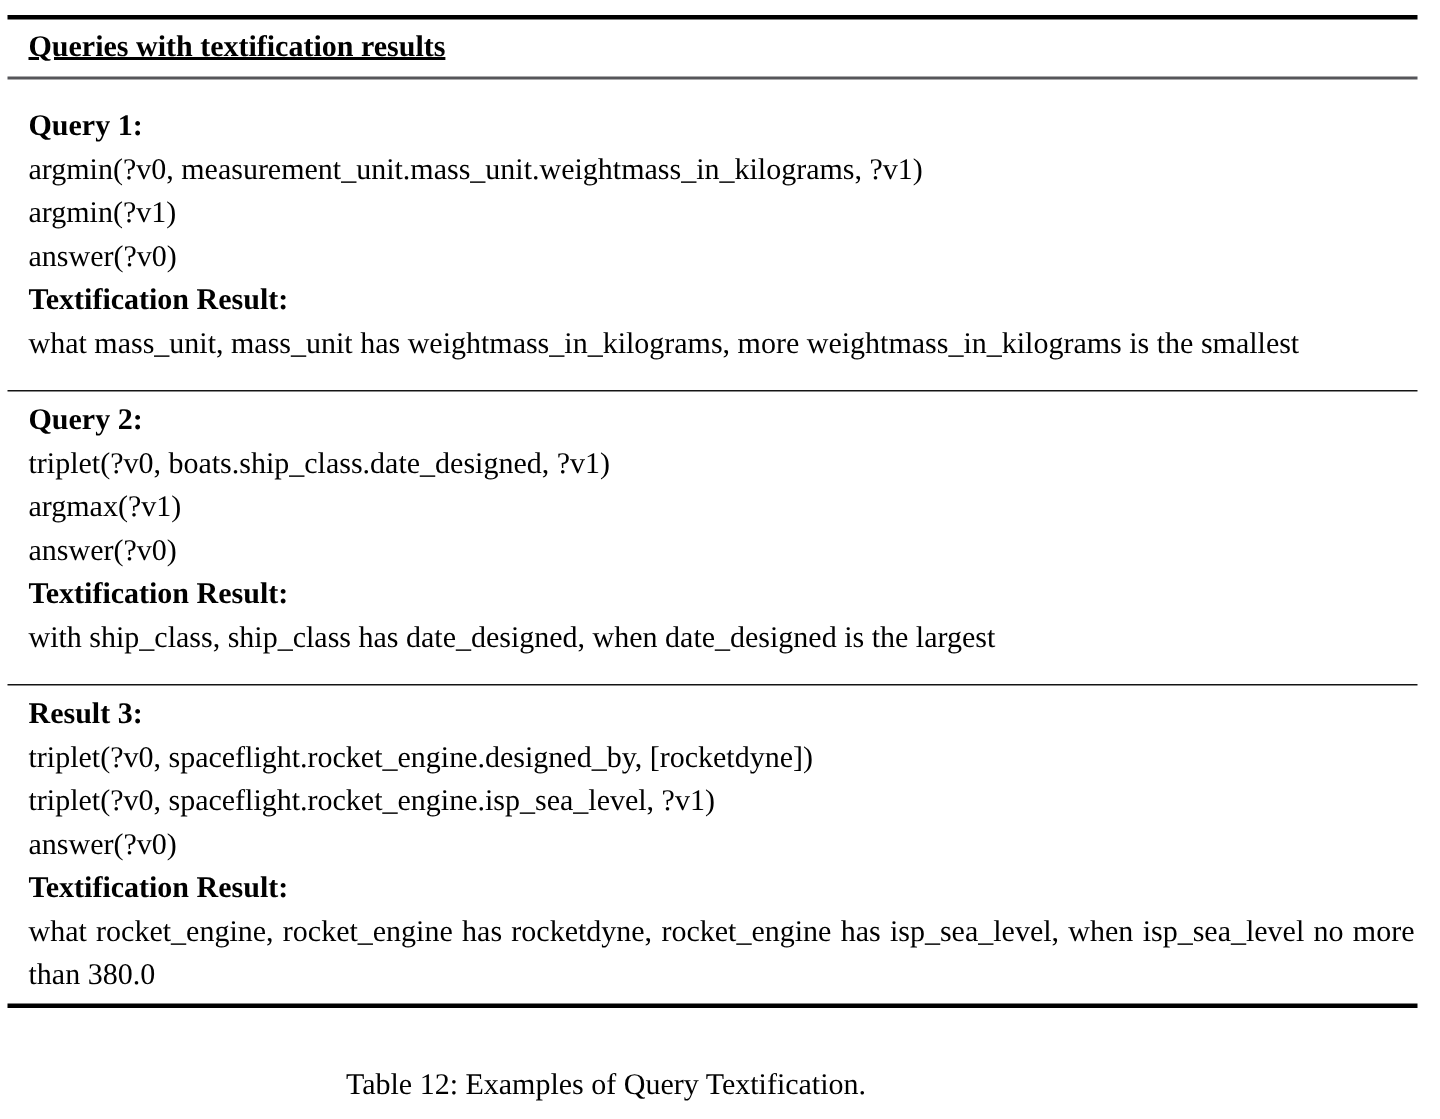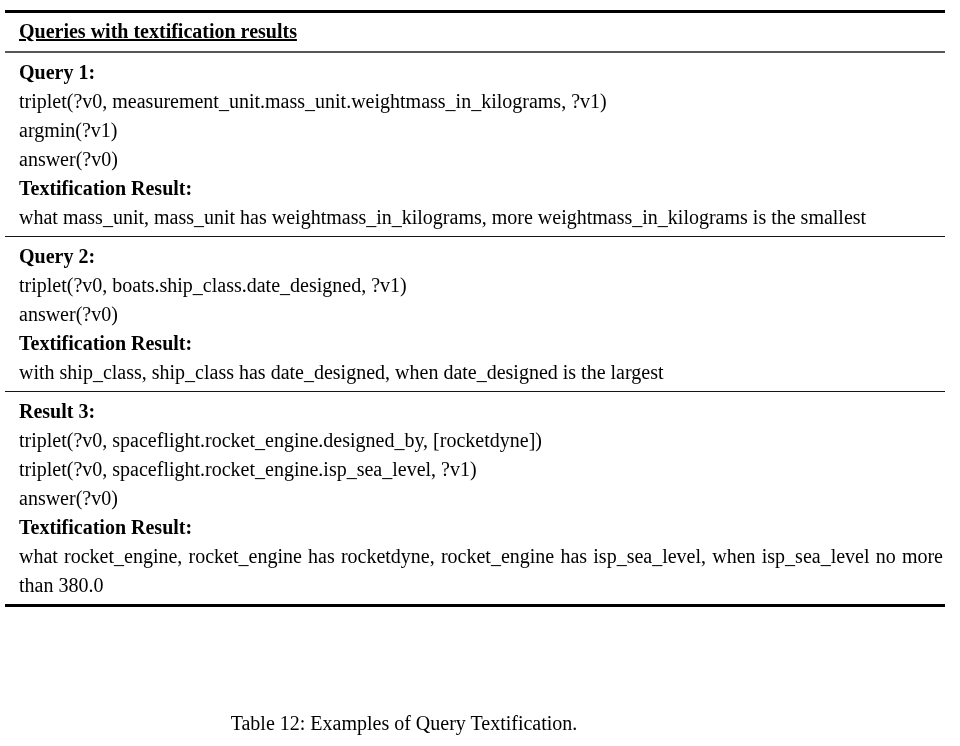--- a/index.html
+++ b/index.html
@@ -29,20 +29,21 @@
     line-height: 29px;
     font-weight: bold;
     padding: 4px 2px 5px 14px;
     border-bottom: 2px solid #56565a;
     text-decoration: underline;
   }
   .qsec {
     font-size: 20px;
     line-height: 29px;
     padding: 5px 2px 4px 14px;
+    margin-top: 12px;
   }
   .qsec + .qsec {
     border-top: 1.5px solid #141414;
   }
   .qtitle {
     font-weight: bold;
   }
   .qline {
     font-weight: normal;
   }
@@ -63,30 +64,31 @@
 <body>
 
 <div class="qtable">
 
   <div class="thead">
     <span>Queries with textification results</span>
   </div>
 
   <section class="qsec">
     <div class="qtitle">Query 1:</div>
-    <div class="qline">triplet(?v0, measurement_unit.mass_unit.weightmass_in_kilograms, ?v1)</div>
+    <div class="qline">argmin(?v0, measurement_unit.mass_unit.weightmass_in_kilograms, ?v1)</div>
     <div class="qline">argmin(?v1)</div>
     <div class="qline">answer(?v0)</div>
     <div class="qtitle">Textification Result:</div>
     <div class="qresult">what mass_unit, mass_unit has weightmass_in_kilograms, more weightmass_in_kilograms is the smallest</div>
   </section>
 
   <section class="qsec">
     <div class="qtitle">Query 2:</div>
     <div class="qline">triplet(?v0, boats.ship_class.date_designed, ?v1)</div>
+    <div class="qline">argmax(?v1)</div>
     <div class="qline">answer(?v0)</div>
     <div class="qtitle">Textification Result:</div>
     <div class="qresult">with ship_class, ship_class has date_designed, when date_designed is the largest</div>
   </section>
 
   <section class="qsec">
     <div class="qtitle">Result 3:</div>
     <div class="qline">triplet(?v0, spaceflight.rocket_engine.designed_by, [rocketdyne])</div>
     <div class="qline">triplet(?v0, spaceflight.rocket_engine.isp_sea_level, ?v1)</div>
     <div class="qline">answer(?v0)</div>

